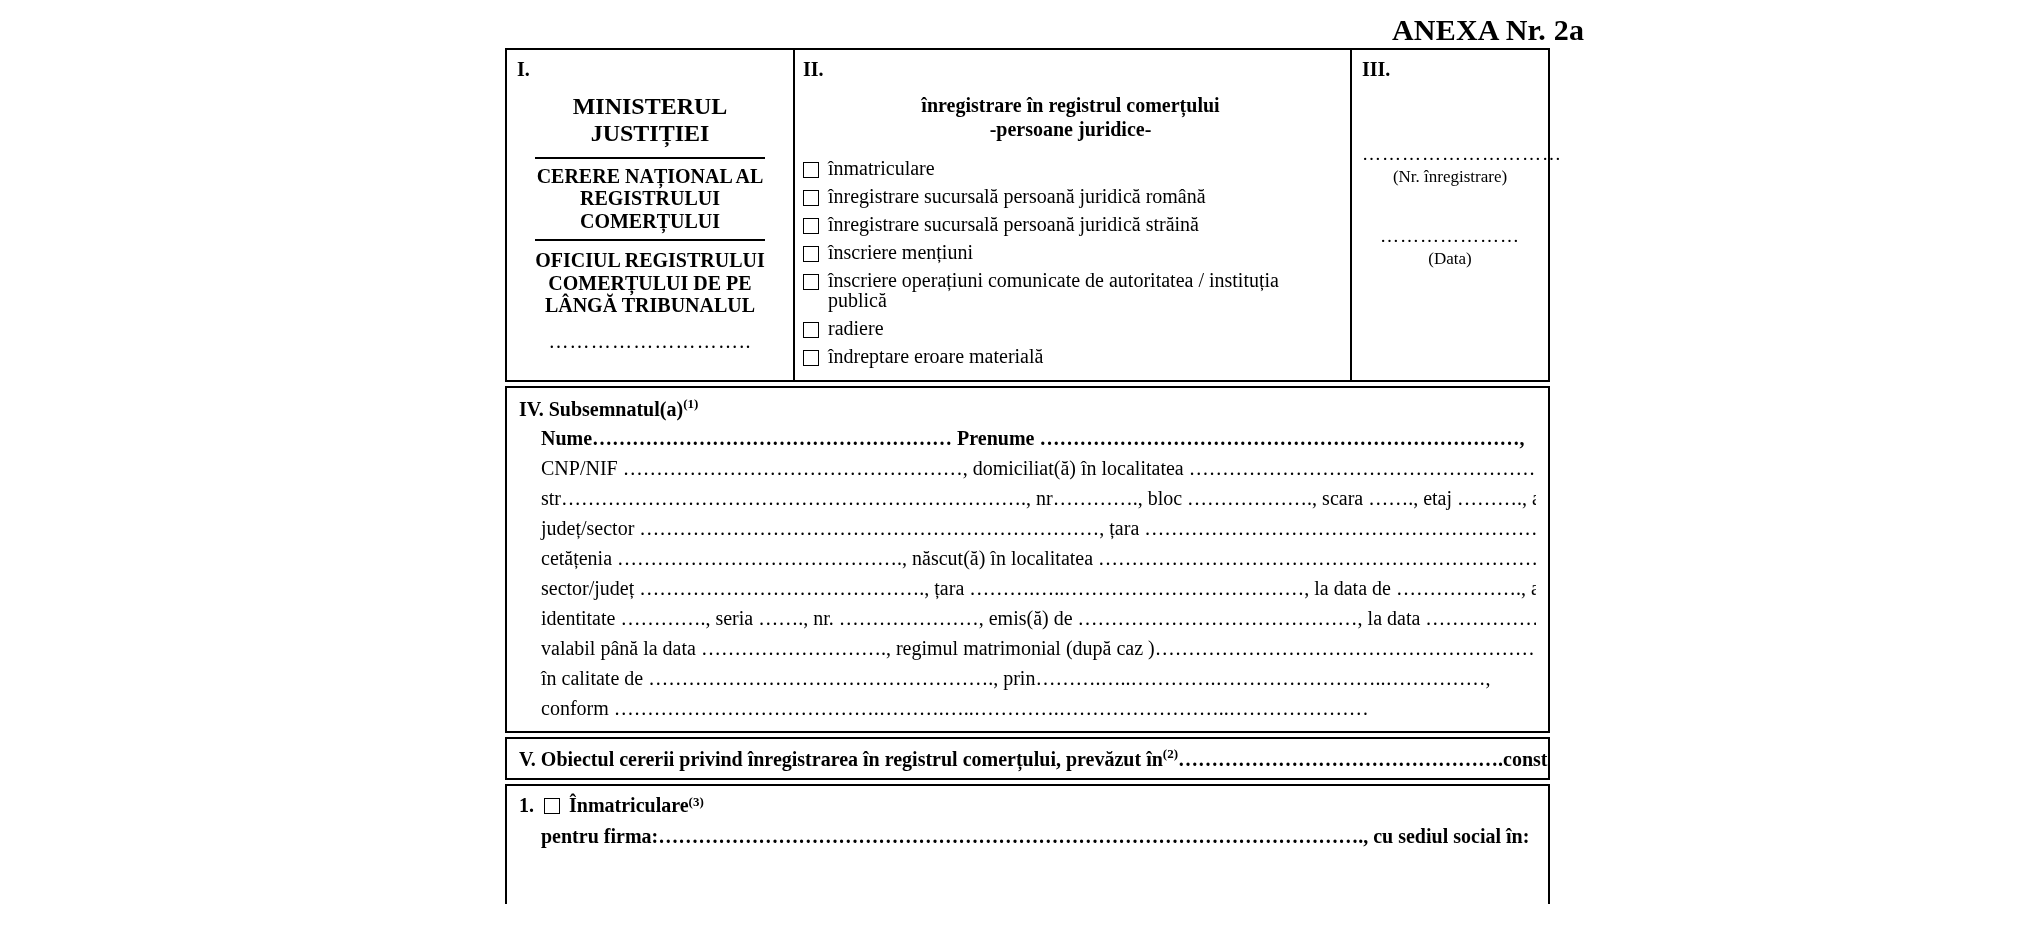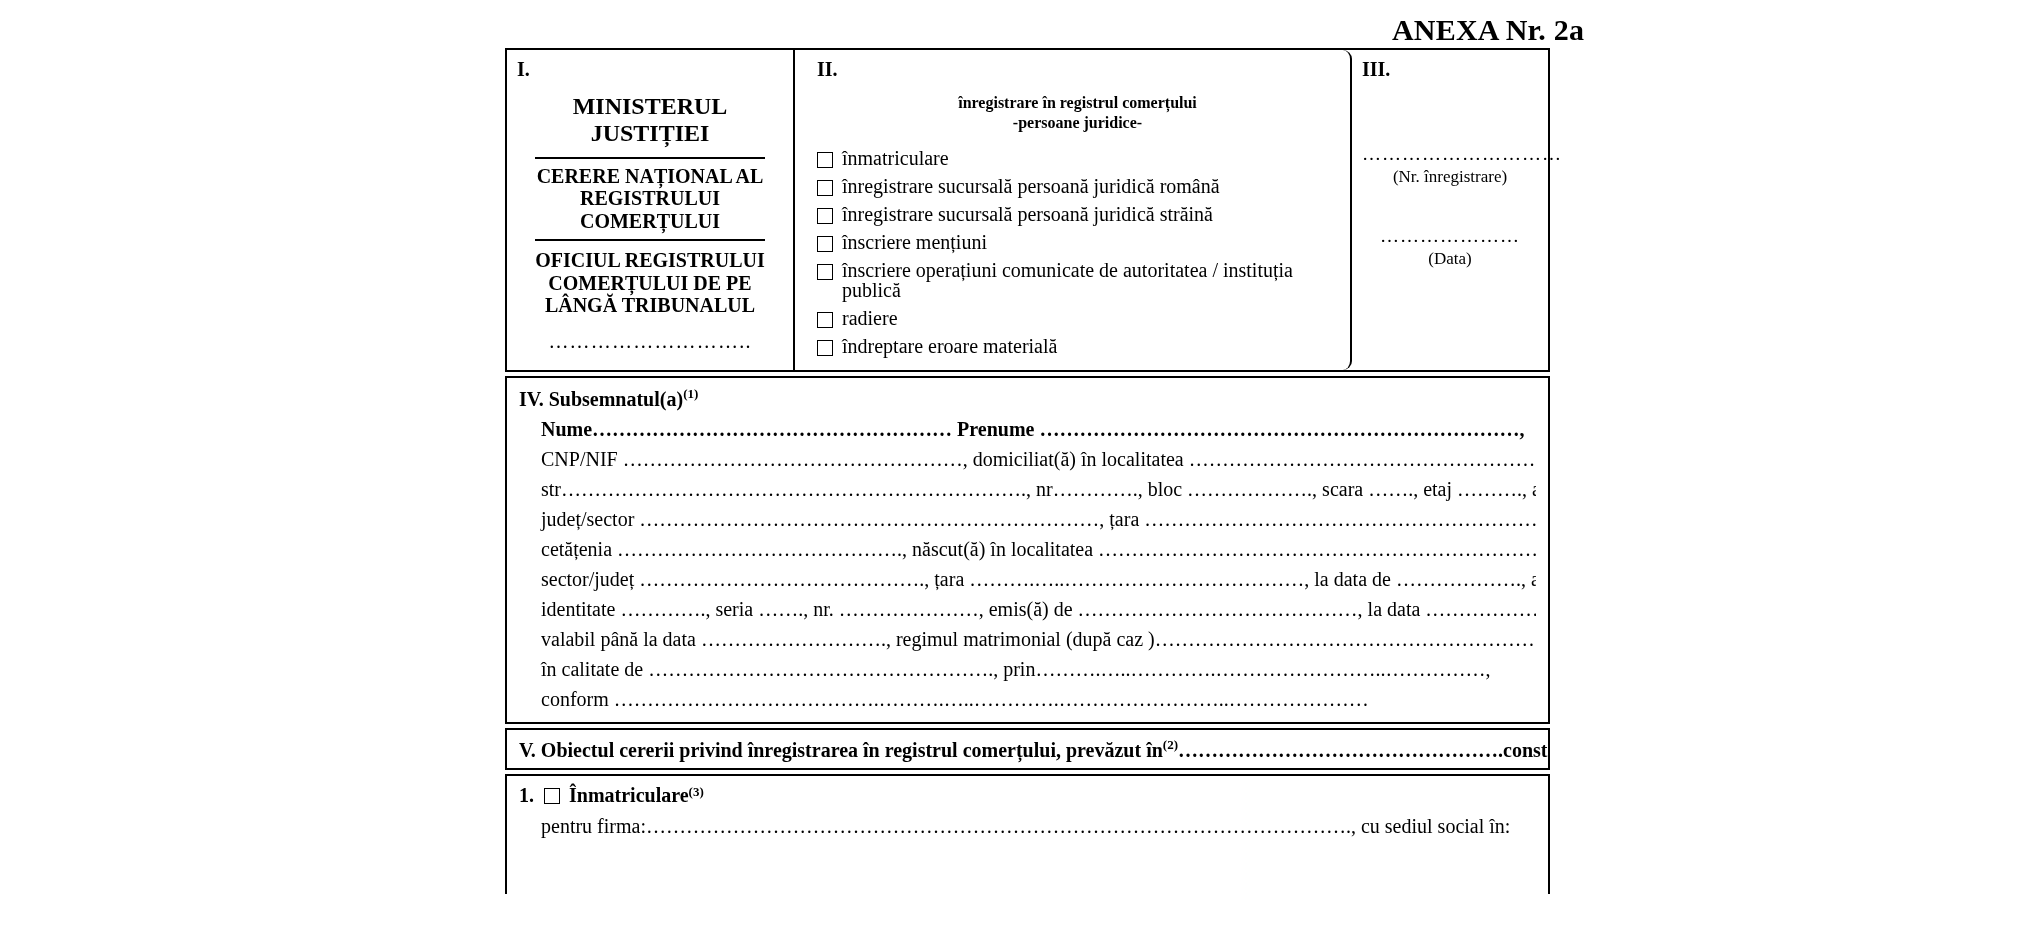--- a/index.html
+++ b/index.html
@@ -43,22 +43,21 @@
     width: 288px;
     box-sizing: border-box;
     border-right: 2px solid #000;
     padding: 8px 10px 6px 10px;
     text-align: center;
   }
   .col-ii {
     flex: 1;
     box-sizing: border-box;
     border-right: 2px solid #000;
-    padding: 8px 12px 6px 22px;
-    border-radius: 9px;
+    padding: 8px 12px 6px 8px;
   }
   .col-iii {
     width: 196px;
     box-sizing: border-box;
     padding: 8px 10px 6px 10px;
     text-align: center;
   }
   .rn {
     font-weight: bold;
     font-size: 20px;
@@ -95,21 +94,21 @@
   }
   .cerere-title {
     text-align: center;
     font-weight: bold;
     font-size: 21px;
     line-height: 1.22;
   }
   .cerere-sub {
     text-align: center;
     font-weight: bold;
-    font-size: 16px;
+    font-size: 20px;
     line-height: 1.22;
   }
   .opt-list {
     margin-top: 16px;
   }
   .opt {
     display: flex;
     align-items: flex-start;
     font-size: 20px;
     line-height: 1.0;
@@ -200,21 +199,21 @@
   }
   .item1-head .num { margin-right: 10px; }
   .item1-head sup { font-size: 13px; }
   .i1-line {
     font-size: 20px;
     line-height: 1.0;
     padding: 9px 0 8px 22px;
     white-space: nowrap;
     overflow: hidden;
   }
-  .i1-line b { font-weight: normal; }
+  .i1-line b { font-weight: bold; }
 </style>
 </head>
 <body>
 
 <div class="page">
 
   <div class="anexa">ANEXA Nr. 2a</div>
 
   <div class="doc">
 

